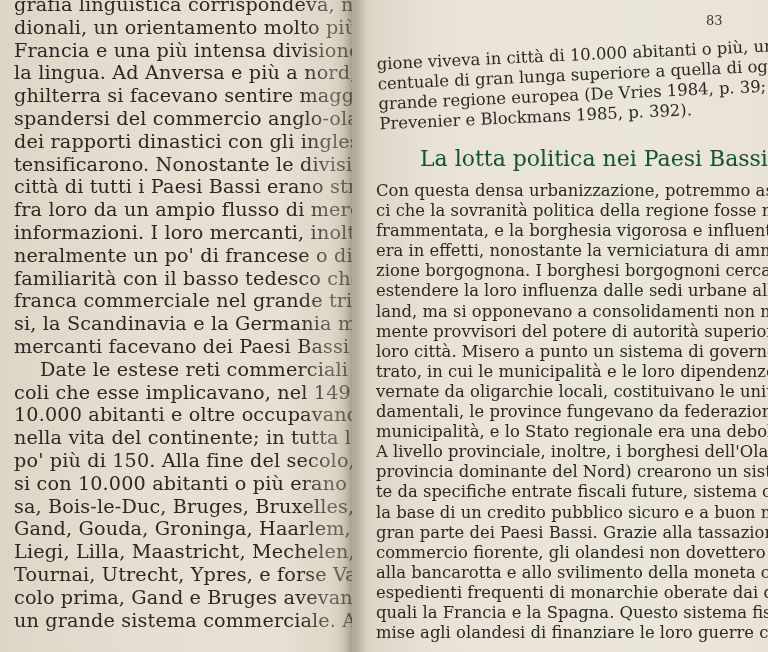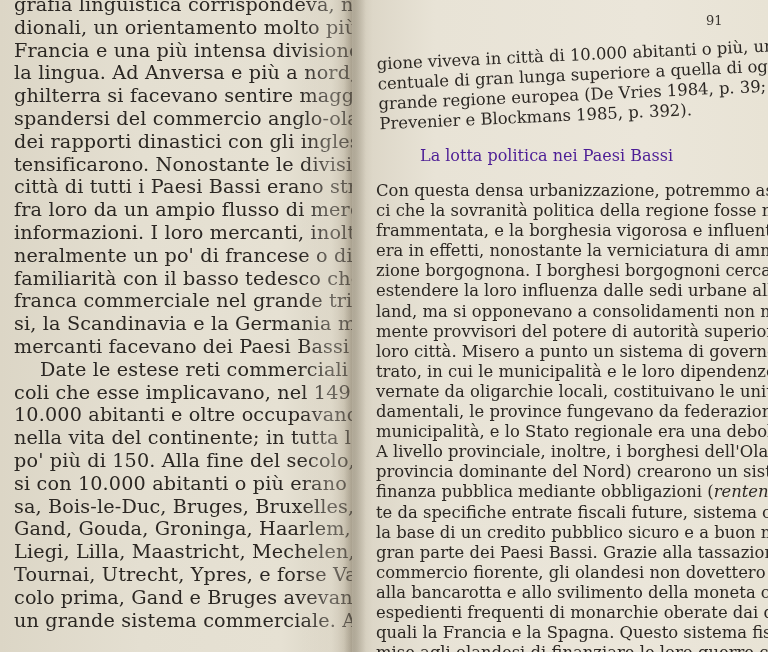--- a/index.html
+++ b/index.html
@@ -17,21 +17,21 @@
      background:linear-gradient(90deg,rgba(0,0,0,0) 0%,rgba(80,70,55,.22) 45%,rgba(80,70,55,.18) 60%,rgba(0,0,0,0) 100%);}
   .lines{position:absolute;margin:0;padding:0;list-style:none;color:#2b2723;}
   .left-lines{left:14px;top:-6px;width:360px;font-size:19.2px;line-height:22.8px;}
   .right-lines{left:376px;width:362px;font-size:16.4px;line-height:20.1px;}
   .line{white-space:nowrap;display:block;}
   .left-lines .line{letter-spacing:0.15px;}
   .indent{padding-left:26px;}
   .running-head{position:absolute;left:438px;top:14px;font-size:10.6px;letter-spacing:0.9px;
      color:#3a3530;text-transform:uppercase;}
   .page-num{position:absolute;left:706px;top:13px;font-size:13px;color:#3a3530;}
-  .section-title{position:absolute;left:420px;top:146px;font-size:16px;color:#4c1d95;white-space:nowrap;text-align:right;}
+  .section-title{position:absolute;left:420px;top:146px;font-size:22px;color:#14532d;white-space:nowrap;text-align:right;}
   .r-block1{top:38px;transform:rotate(-2.6deg);transform-origin:right top;}
   .r-block2{top:181px;}
   .curl{position:absolute;left:300px;top:0;width:52px;height:652px;
      background:linear-gradient(90deg,rgba(255,255,255,0) 0%,rgba(230,224,210,.35) 60%,rgba(170,160,140,.35) 100%);}
   em{font-style:italic;}
 </style>
 </head>
 <body>
 
 <div class="book">
@@ -68,21 +68,21 @@
       <li class="line">colo prima, Gand e Bruges avevano formato il nucleo di</li>
       <li class="line">un grande sistema commerciale. Anversa aveva acqui-</li>
 
     </ul>
     <div class="curl"></div>
   </div>
 
   <div class="page page-right"></div>
   <div class="gutter"></div>
 
-  <div class="page-num">91</div>
+  <div class="page-num">83</div>
 
   <ul class="lines right-lines r-block1">
     <li class="line">gione viveva in città di 10.000 abitanti o più, una per-</li>
     <li class="line">centuale di gran lunga superiore a quella di ogni altra</li>
     <li class="line">grande regione europea (De Vries 1984, p. 39; cfr. anche</li>
     <li class="line">Prevenier e Blockmans 1985, p. 392).</li>
   </ul>
 
   <div class="section-title">La lotta politica nei Paesi Bassi</div>
 
@@ -95,21 +95,20 @@
     <li class="line">estendere la loro influenza dalle sedi urbane all'hinter-</li>
     <li class="line">land, ma si opponevano a consolidamenti non mera-</li>
     <li class="line">mente provvisori del potere di autorità superiori sulle</li>
     <li class="line">loro città. Misero a punto un sistema di governo decen-</li>
     <li class="line">trato, in cui le municipalità e le loro dipendenze, go-</li>
     <li class="line">vernate da oligarchie locali, costituivano le unità fon-</li>
     <li class="line">damentali, le province fungevano da federazioni di</li>
     <li class="line">municipalità, e lo Stato regionale era una debole realtà.</li>
     <li class="line">A livello provinciale, inoltre, i borghesi dell'Olanda (la</li>
     <li class="line">provincia dominante del Nord) crearono un sistema di</li>
-    <li class="line">finanza pubblica mediante obbligazioni (<em>renten</em>) garanti-</li>
     <li class="line">te da specifiche entrate fiscali future, sistema che diventò</li>
     <li class="line">la base di un credito pubblico sicuro e a buon mercato in</li>
     <li class="line">gran parte dei Paesi Bassi. Grazie alla tassazione di un</li>
     <li class="line">commercio fiorente, gli olandesi non dovettero ricorrere</li>
     <li class="line">alla bancarotta e allo svilimento della moneta che erano</li>
     <li class="line">espedienti frequenti di monarchie oberate dai debiti</li>
     <li class="line">quali la Francia e la Spagna. Questo sistema fiscale per-</li>
     <li class="line">mise agli olandesi di finanziare le loro guerre con rapi-</li>
 
   </ul>

